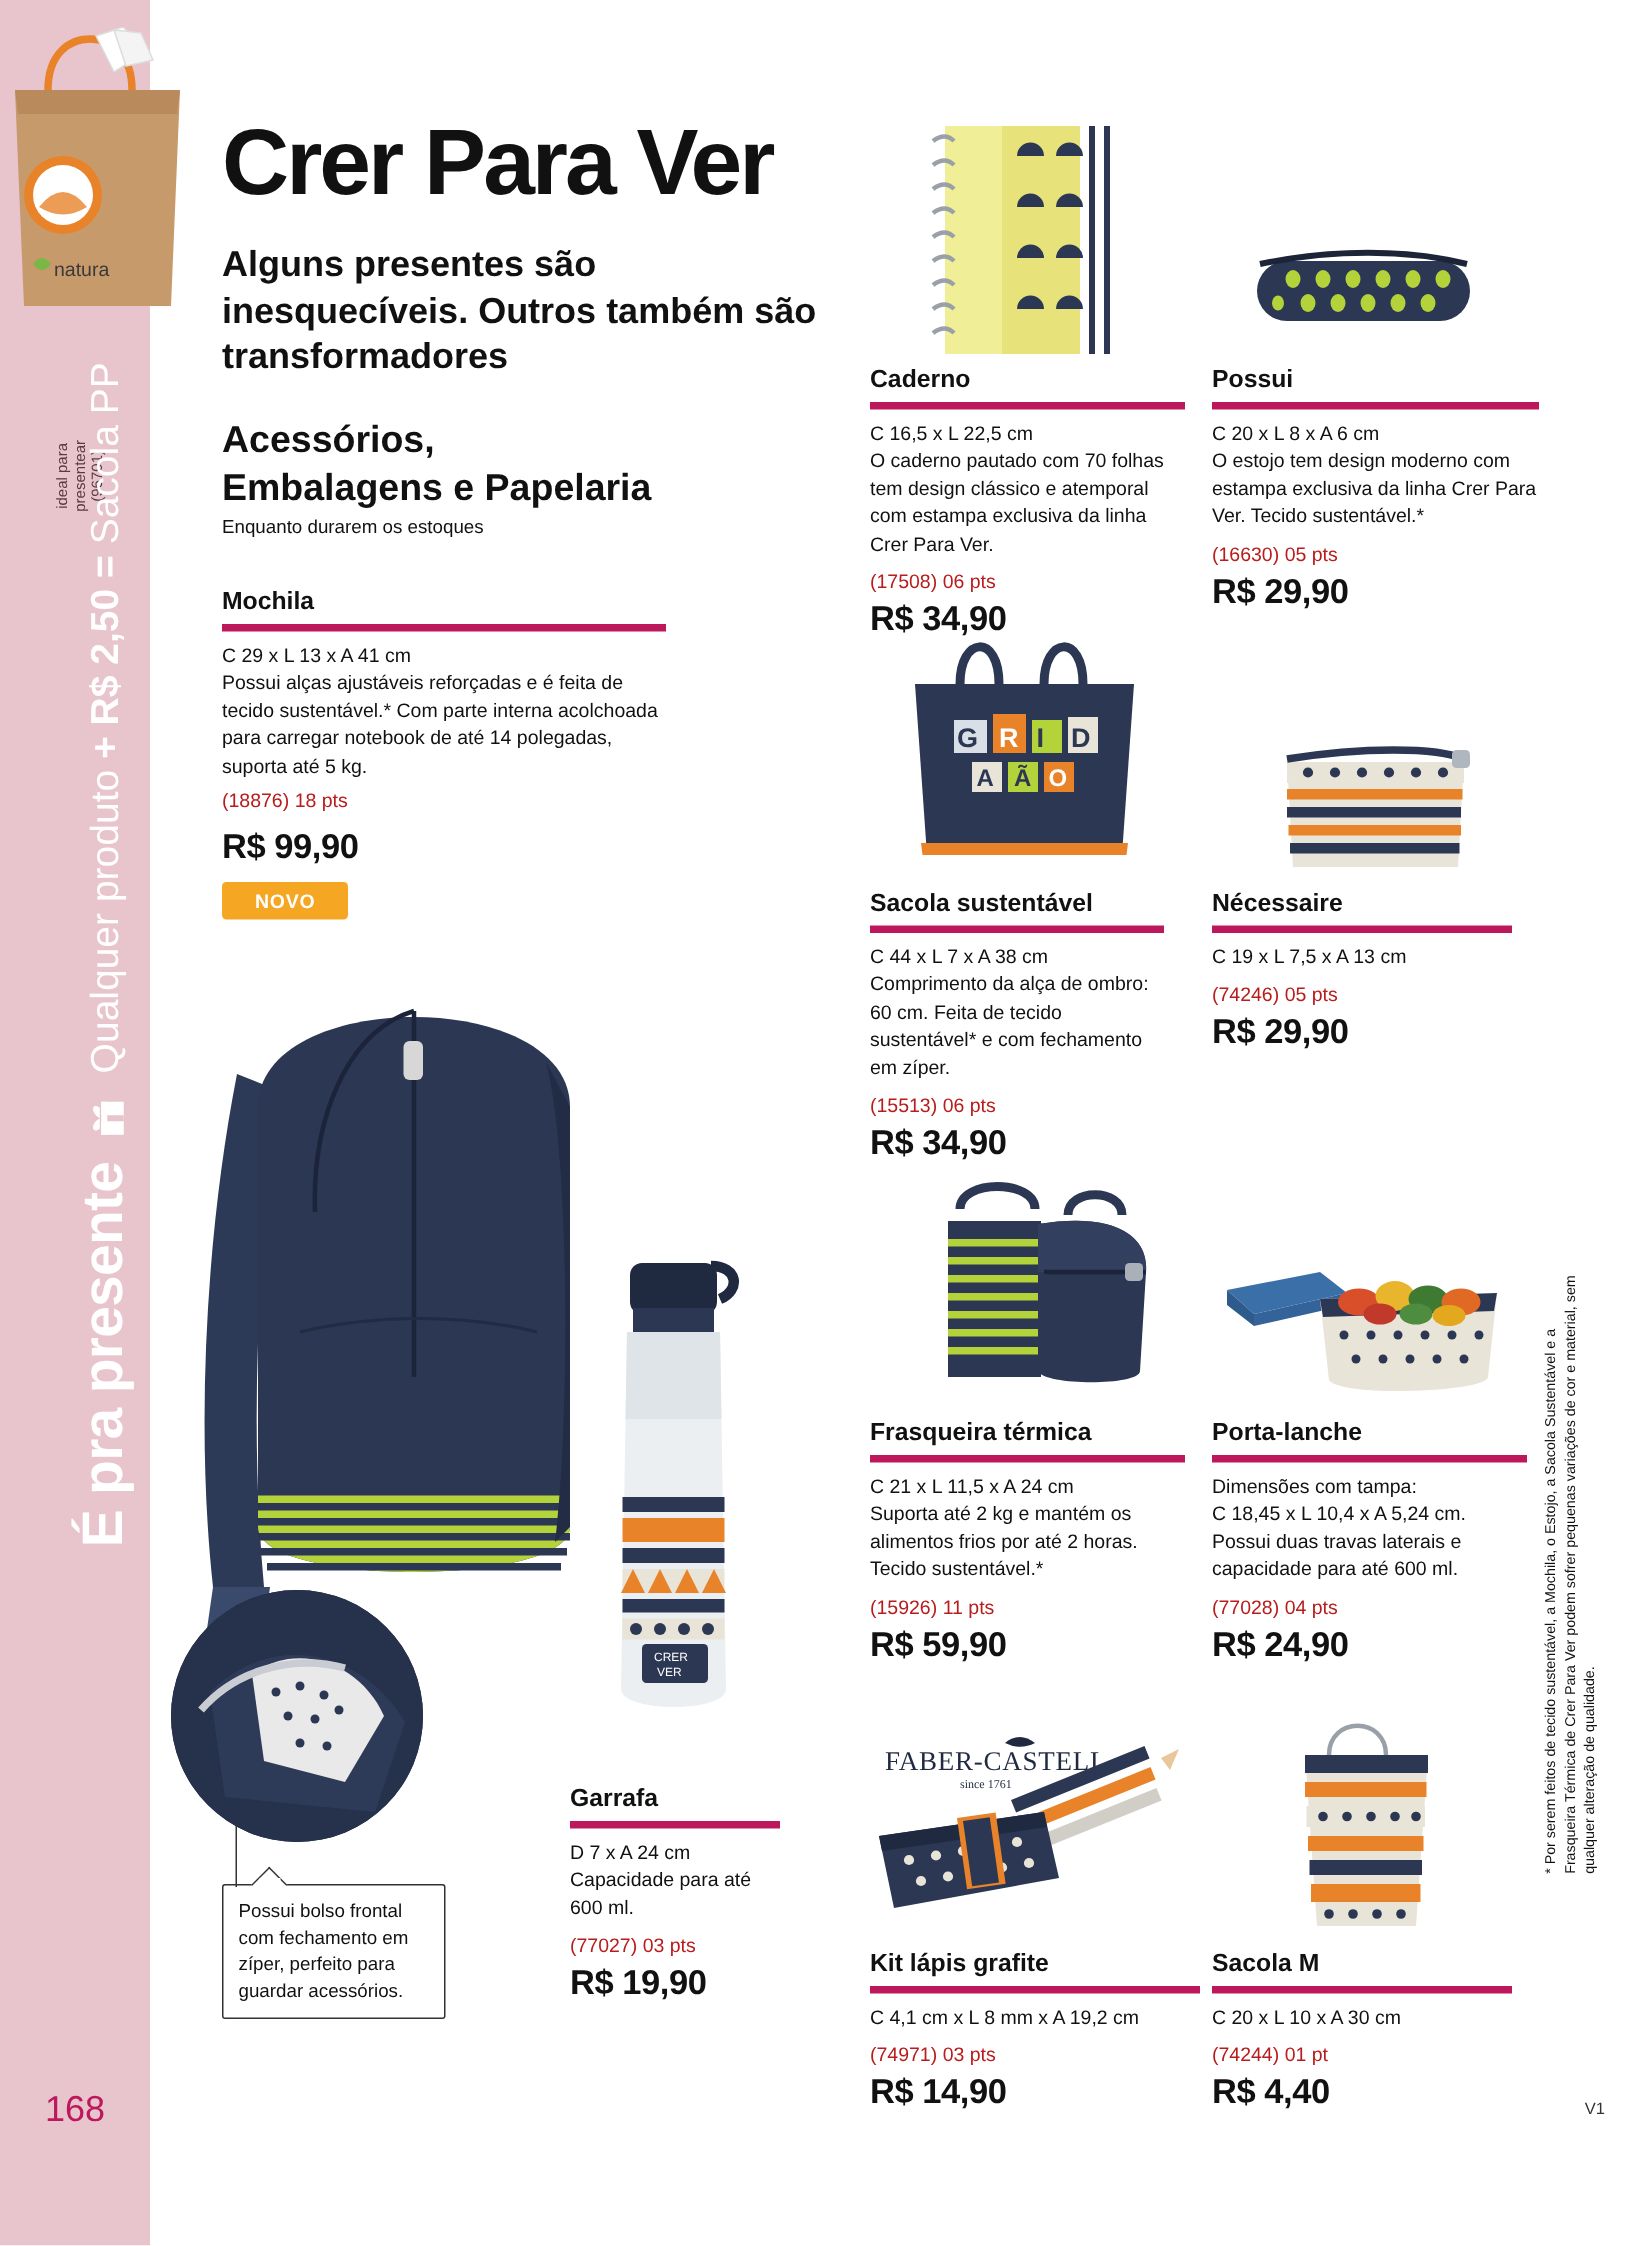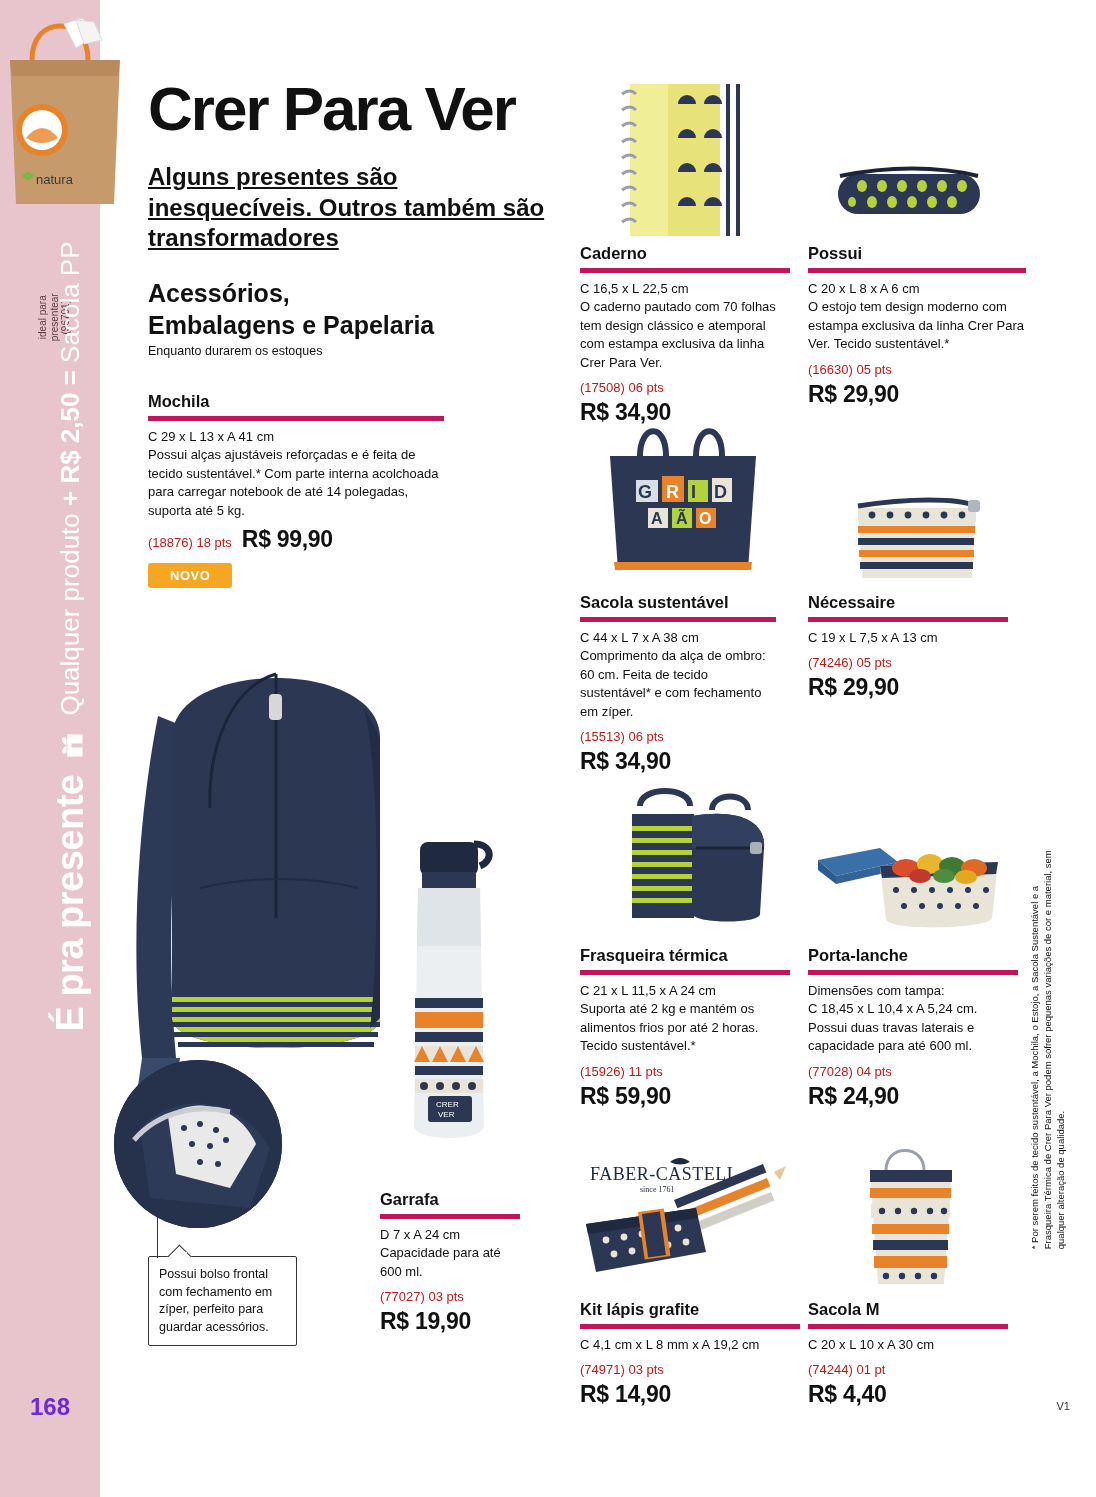--- a/index.html
+++ b/index.html
@@ -40,41 +40,41 @@
     display:inline-block; vertical-align:middle;
   }
   .rail-gift-icon { display:inline-block; vertical-align:middle; margin:0 10px; }
   .rail-mid {
     font-size:26px; color:#ffffff; display:inline-block; vertical-align:middle;
   }
   .rail-strong { font-weight:bold; }
   .page-num {
     position:absolute; left:50px; top:1393px;
     transform:translateX(-50%);
-    font-size:24px; font-weight:bold; color:#6d28d9;
+    font-size:24px; font-weight:normal; color:#be185d;
   }
   .rail-small {
     position:absolute;
     left:-16px; top:300px;
     width:140px;
     transform:rotate(-90deg);
     transform-origin:center center;
     font-size:10px; color:#5a3a44; line-height:1.15; text-align:center;
   }
   .rail-small b { display:block; font-weight:normal; }
 
   
   .title {
     position:absolute; left:148px; top:78px;
     font-size:62px; font-weight:bold; letter-spacing:-2px;
     color:#111; line-height:1;
   }
   .subtitle {
     position:absolute; left:148px; top:162px; width:420px;
-    font-size:24px; font-weight:bold; line-height:1.28; color:#111;text-decoration:underline;
+    font-size:24px; font-weight:bold; line-height:1.28; color:#111;
   }
   .section-head {
     position:absolute; left:148px; top:278px; width:420px;
     font-size:25px; font-weight:bold; line-height:1.26; color:#111;
   }
   .section-sub {
     position:absolute; left:148px; top:344px;
     font-size:12.5px; color:#111;
   }
 
@@ -82,21 +82,21 @@
   .prod { position:absolute; }
   .prod-name {
     font-size:16.5px; font-weight:bold; color:#111;
     padding-bottom:5px; border-bottom:5px solid #be185d;
     margin-bottom:7px;
   }
   .prod-dim { font-size:13px; line-height:1.42; color:#111; }
   .prod-desc { font-size:13px; line-height:1.42; color:#111; }
   .prod-code { font-size:13px; color:#b91c1c; margin-top:8px; }
   .prod-price { font-size:23px; font-weight:bold; color:#111; margin-top:4px; letter-spacing:-0.3px; }
-  .inline-code { display:flex; align-items:baseline; gap:10px; }
+  .inline-code { display:flex; align-items:baseline; gap:10px;flex-direction:column; }
   .inline-code .prod-price { margin-top:0; }
   .badge-novo {
     display:inline-block; margin-top:10px;
     background:#f5a623; color:#ffffff;
     font-size:13px; font-weight:bold;
     padding:5px 22px; border-radius:3px;
     letter-spacing:.5px;
   }
 
   

